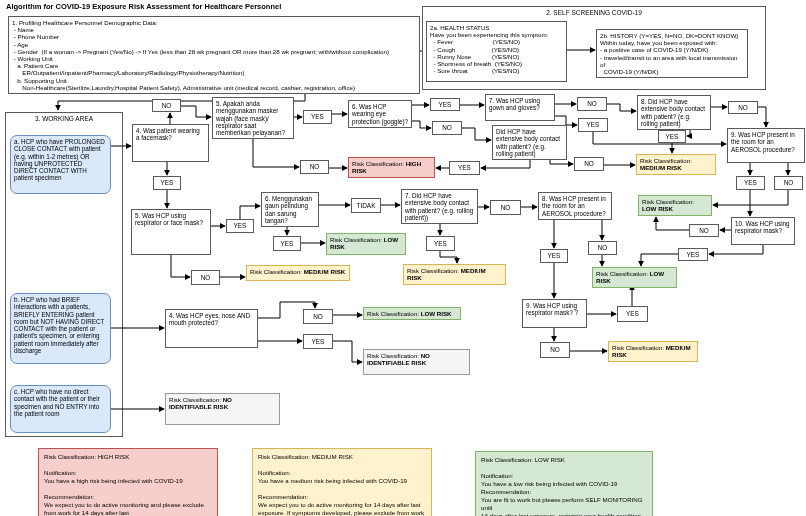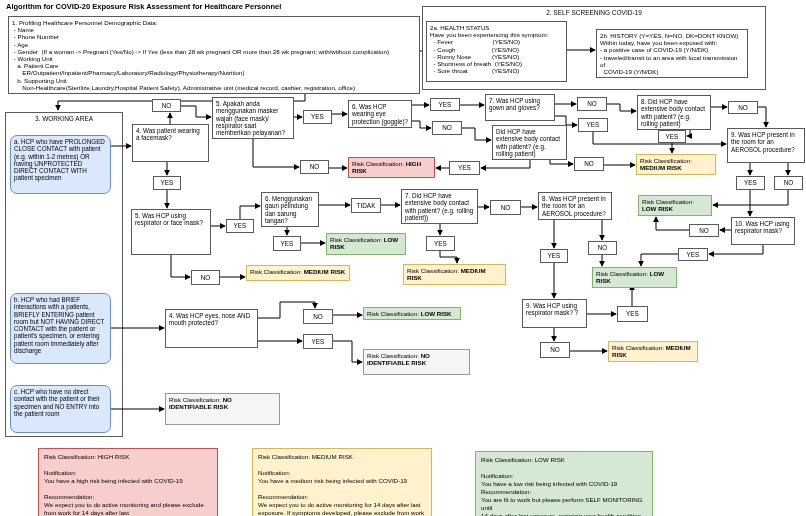--- a/index.html
+++ b/index.html
@@ -19,21 +19,21 @@
   .rmed{background:#fff2cc;border-color:#d6b656;}
   .rlow{background:#d5e8d4;border-color:#82b366;}
   .rnone{background:#f5f5f5;border-color:#999;}
   .summary{font-size:6.2px;line-height:1.28;padding:4px 5px;}
 </style>
 </head>
 <body>
 
 <div class="stage">
 
-  <div class="page-title">Algorithm for COVID-20 Exposure Risk Assessment for Healthcare Personnel</div>
+  <div class="page-title">Algorithm for COVID-19 Exposure Risk Assessment for Healthcare Personnel</div>
 
   <div class="container" style="left:422px;top:6px;width:344px;height:84px;">
     <div class="ctitle">2. SELF SCREENING COVID-19</div>
   </div>
   <div class="container" style="left:5px;top:112px;width:118px;height:325px;">
     <div class="ctitle">3. WORKING AREA</div>
   </div>
 
   <svg class="wires" width="806" height="516">
     <defs>

